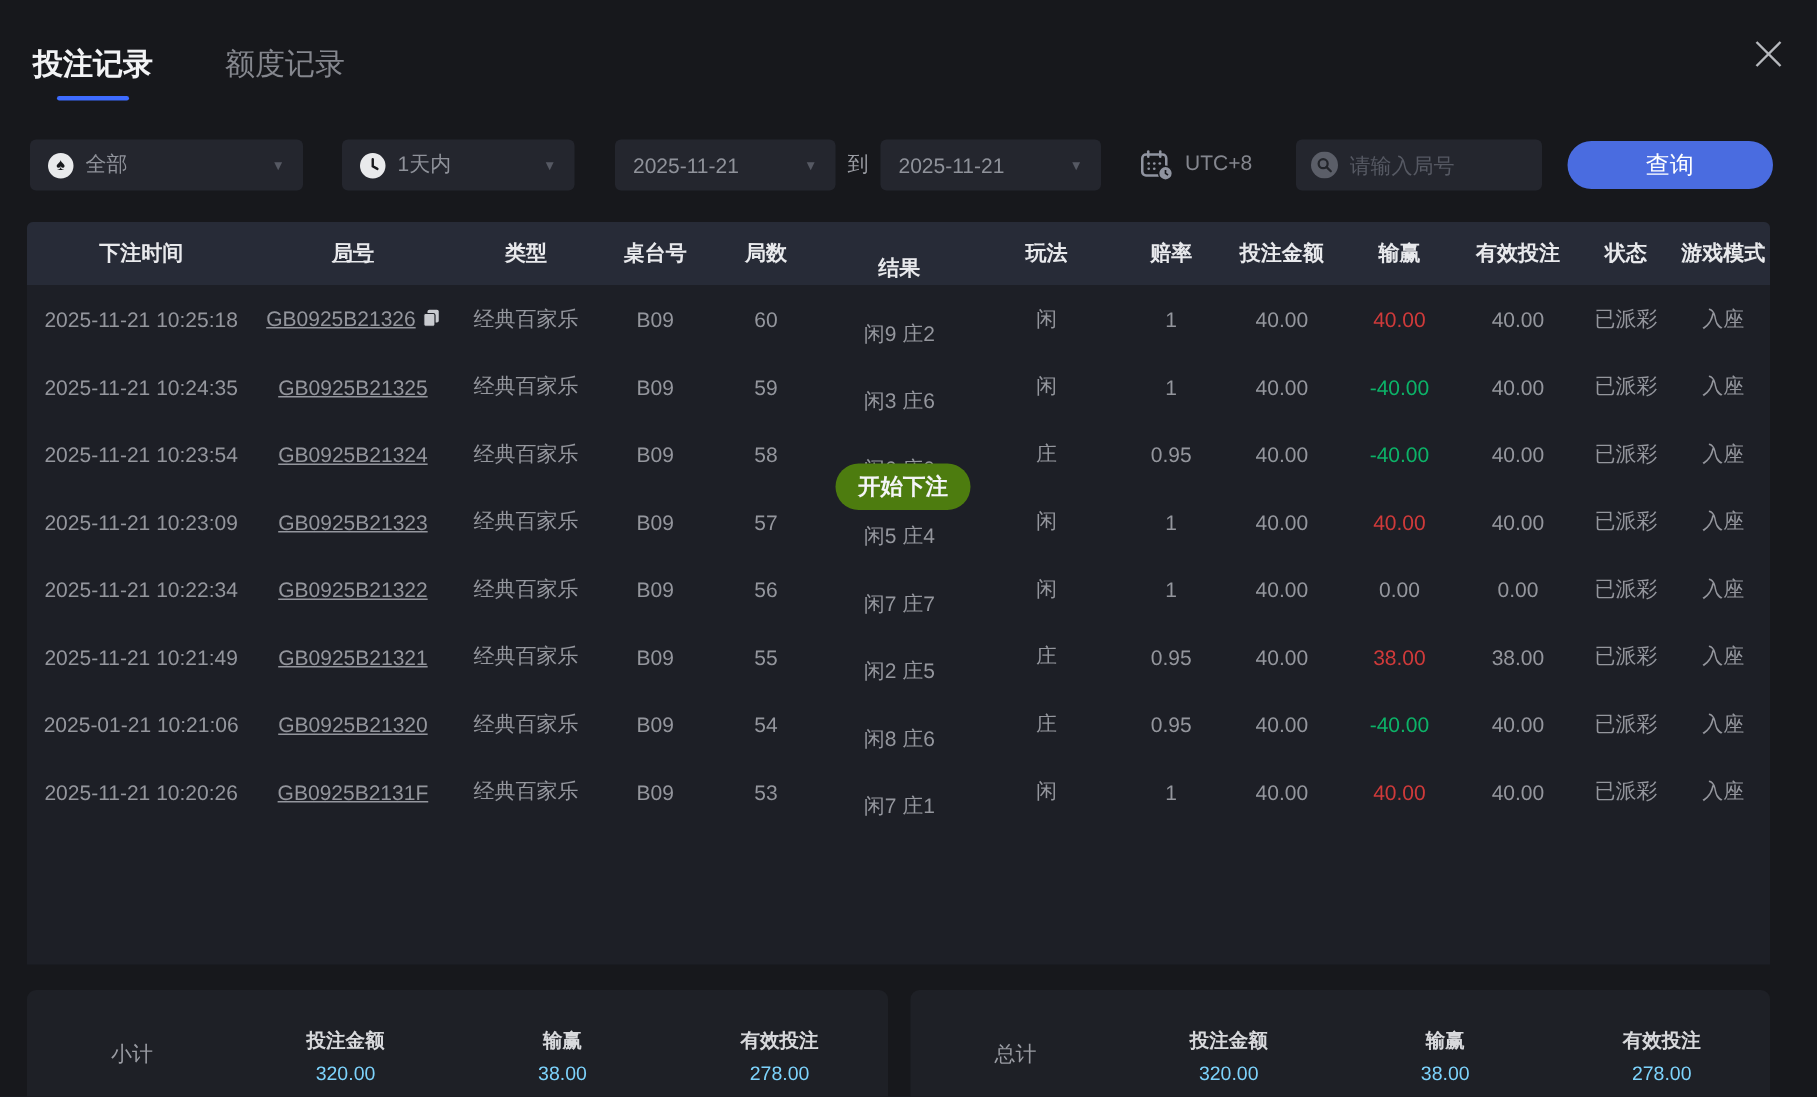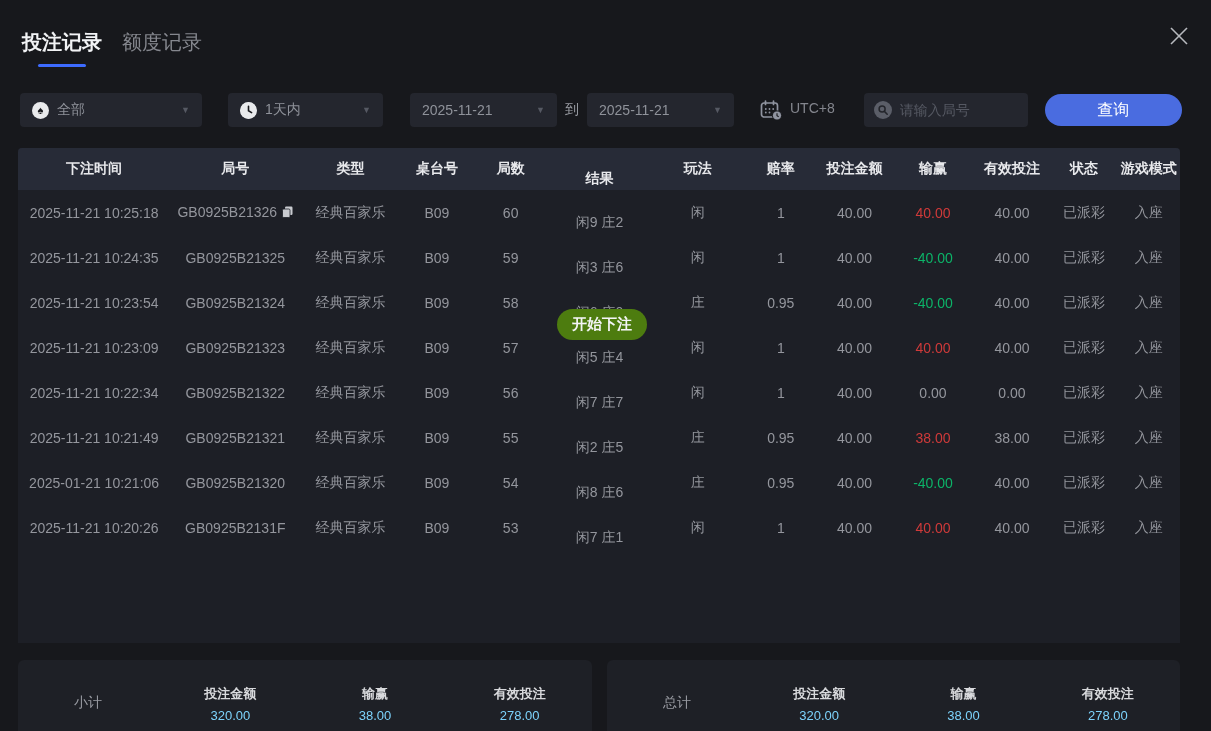--- a/index.html
+++ b/index.html
@@ -5,21 +5,21 @@
   * { margin:0; padding:0; box-sizing:border-box; }
   html,body { width:1211px; height:731px; }
   body {
     position:relative;
     background:#17181c;
     font-family:"Liberation Sans","DejaVu Sans",sans-serif;
     overflow:hidden;
     color:#94969d;
   }
   
-  .tabs { position:absolute; top:29px; left:22px; display:flex; gap:20px; }
+  .tabs { position:absolute; top:29px; left:22px; display:flex; gap:48px; }
   .tab { display:flex; flex-direction:column; align-items:center; cursor:pointer; }
   .tab .tab-text { font-size:20px; color:#85878e; }
   .tab.active .tab-text { color:#f2f3f5; font-weight:bold; }
   .tab .underline { width:48px; height:3px; border-radius:2px; background:transparent; margin-top:8px; }
   .tab.active .underline { background:#3d6bff; }
   .close-btn { position:absolute; top:22px; right:18px; width:28px; height:28px;
     display:flex; align-items:center; justify-content:center; cursor:pointer; }
   .close-btn svg { display:block; }
   
   .filters { position:absolute; top:93px; left:20px; height:34px; display:flex; align-items:center; }
@@ -42,21 +42,21 @@
   .query-btn { width:137px; height:32px; margin-left:17px; background:#4a6ce0; border:none;
     border-radius:16px; color:#ffffff; font-size:16px; display:flex; align-items:center;
     justify-content:center; cursor:pointer; font-family:inherit; }
   
   .table { position:absolute; top:148px; left:18px; width:1162px; height:495px;
     background:#1d1f26; border-radius:4px 4px 0 0; overflow:hidden; }
   .thead { display:flex; height:42px; background:#272b37; align-items:center;
     color:#e8e9ec; font-weight:bold; font-size:14px; }
   .th, .td { text-align:center; overflow:hidden; white-space:nowrap; }
   .tr { display:flex; height:45px; align-items:center; font-size:14px; color:#94969d; }
-  .c0{width:13.1%;} .c1{width:11.2%;} .c2{width:8.65%;} .c3{width:6.2%;} .c4{width:6.5%;}
+  .c0{width:13.1%;} .c1{width:11.2%;text-decoration:underline;} .c2{width:8.65%;} .c3{width:6.2%;} .c4{width:6.5%;}
   .c5{width:8.8%;margin-top:20px;} .c6{width:8.1%;} .c7{width:6.2%;} .c8{width:6.5%;} .c9{width:7.0%;}
   .c10{width:6.6%;} .c11{width:5.8%;} .c12{width:5.35%;}
   .red { color:#cf3a3a; }
   .green { color:#0cb368; }
   .copy-ic { display:inline-block; margin-left:5px; vertical-align:-1px; cursor:pointer; }
   
   .toast { position:absolute; left:557px; top:309px; height:31px; padding:0 15px;
     background:#4d7c0f; border-radius:16px; display:flex; align-items:center;
     justify-content:center; color:#f4f5f7; font-size:15px; font-weight:bold; z-index:5; }
   

